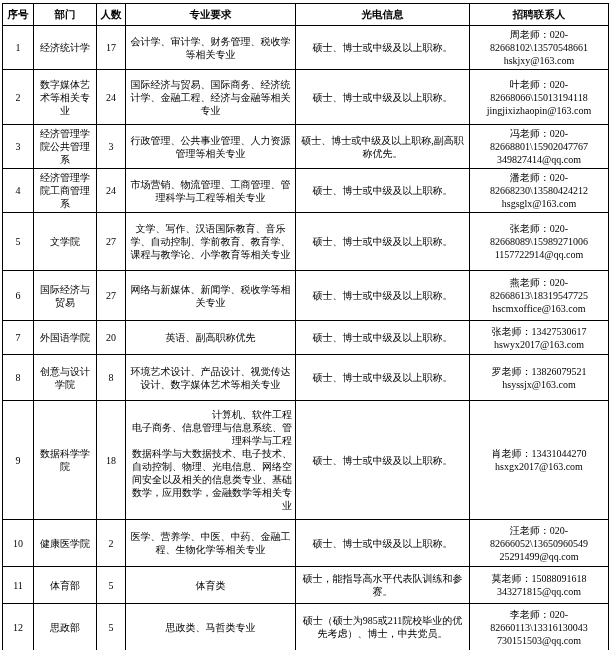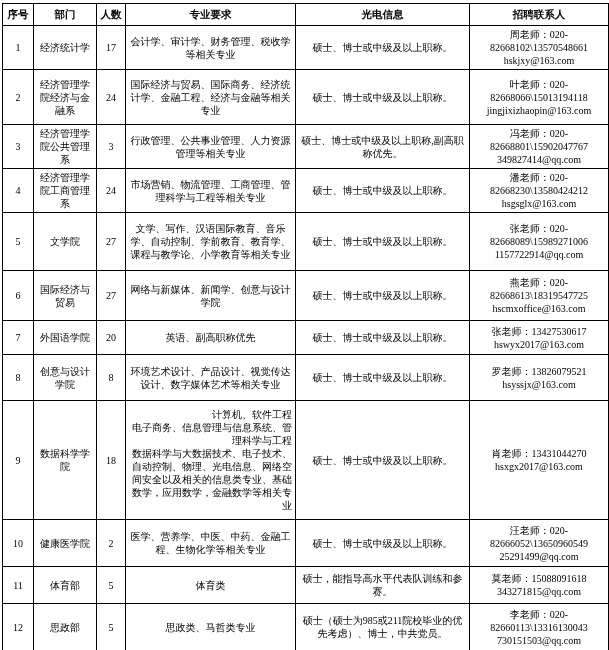--- a/index.html
+++ b/index.html
@@ -74,21 +74,21 @@
     <td class="c-count">17</td>
     <td class="c-major">会计学、审计学、财务管理、税收学等相关专业</td>
     <td class="c-req">硕士、博士或中级及以上职称。</td>
     <td class="c-contact">周老师：020-
 82668102\13570548661
 hskjxy@163.com</td>
   </tr>
 
   <tr>
     <td class="c-no">2</td>
-    <td class="c-dept">经济管理学院经济与金融系</td>
+    <td class="c-dept">数字媒体艺术等相关专业</td>
     <td class="c-count">24</td>
     <td class="c-major">国际经济与贸易、国际商务、经济统计学、金融工程、经济与金融等相关专业</td>
     <td class="c-req">硕士、博士或中级及以上职称。</td>
     <td class="c-contact">叶老师：020-
 82668066\15013194118
 jingjixizhaopin@163.com</td>
   </tr>
 
   <tr>
     <td class="c-no">3</td>
@@ -120,21 +120,21 @@
     <td class="c-req">硕士、博士或中级及以上职称。</td>
     <td class="c-contact">张老师：020-
 82668089\15989271006
 1157722914@qq.com</td>
   </tr>
 
   <tr>
     <td class="c-no">6</td>
     <td class="c-dept">国际经济与贸易</td>
     <td class="c-count">27</td>
-    <td class="c-major">网络与新媒体、新闻学、创意与设计学院</td>
+    <td class="c-major">网络与新媒体、新闻学、税收学等相关专业</td>
     <td class="c-req">硕士、博士或中级及以上职称。</td>
     <td class="c-contact">燕老师：020-
 82668613\18319547725
 hscmxoffice@163.com</td>
   </tr>
 
   <tr>
     <td class="c-no">7</td>
     <td class="c-dept">外国语学院</td>
     <td class="c-count">20</td>

